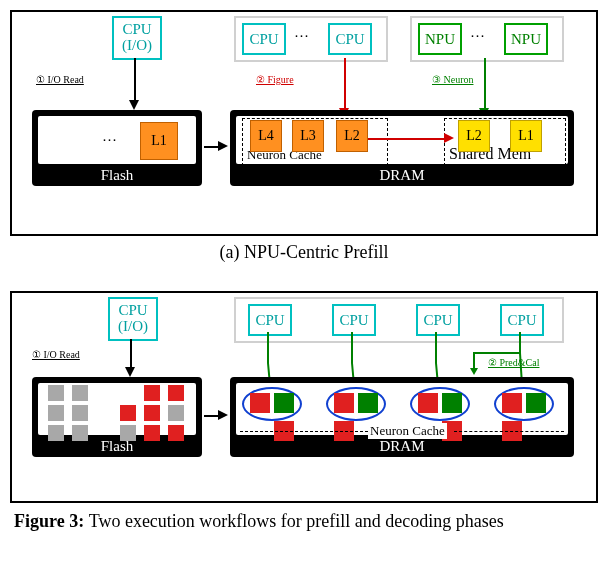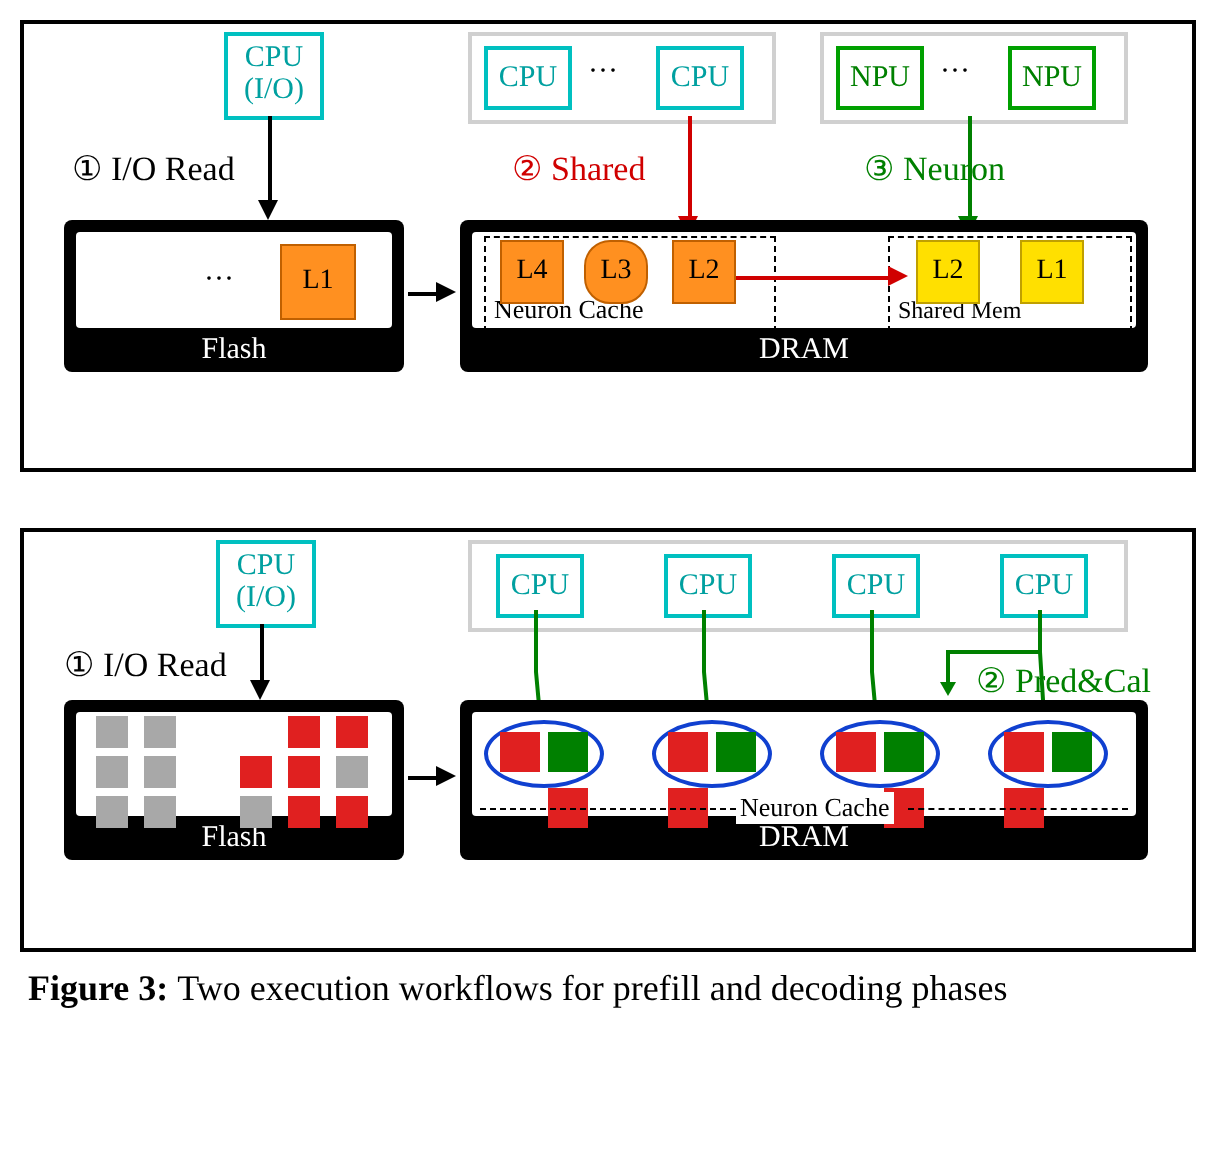--- a/index.html
+++ b/index.html
@@ -89,25 +89,26 @@
     border: 1.5px dashed #000;
     font-size: 13px;
   }
   .dashed-box .lbl {
     position: absolute;
     bottom: 2px;
     left: 4px;
     font-size: 13px;
     background: transparent;
   }
-  .dashed-box.sm .lbl { font-size: 12px; }
+  .dashed-box.sm .lbl { font-size: 16px; }
 
   .step-label {
     position: absolute;
-    font-size: 17px;
+    font-size: 10px;
+    text-decoration: underline;
   }
   .red { color: #d00000; }
   .green-t { color: #008000; }
 
   .arrow-line {
     position: absolute;
     background: #000;
   }
   .arrow-head {
     position: absolute;
@@ -173,21 +174,21 @@
     <div class="proc-box cpu" style="left:230px; top:11px; width:40px; height:28px;">CPU</div>
     <div class="dots" style="left:282px; top:16px;">···</div>
     <div class="proc-box cpu" style="left:316px; top:11px; width:40px; height:28px;">CPU</div>
 
     <div class="proc-group" style="left:398px; top:4px; width:150px; height:42px;"></div>
     <div class="proc-box npu" style="left:406px; top:11px; width:40px; height:28px;">NPU</div>
     <div class="dots" style="left:458px; top:16px;">···</div>
     <div class="proc-box npu" style="left:492px; top:11px; width:40px; height:28px;">NPU</div>
 
     <div class="step-label" style="left:24px; top:62px;">① I/O Read</div>
-    <div class="step-label red" style="left:244px; top:62px;">② Shared</div>
+    <div class="step-label red" style="left:244px; top:62px;">② Figure</div>
     <div class="step-label green-t" style="left:420px; top:62px;">③ Neuron</div>
 
     <div class="arrow-line" style="left:122px; top:46px; width:2px; height:44px;"></div>
     <div class="arrow-head down" style="left:117px; top:88px;"></div>
 
     <div class="arrow-line red" style="left:332px; top:46px; width:2px; height:52px;"></div>
     <div class="arrow-head down red" style="left:327px; top:96px;"></div>
 
     <div class="arrow-line green" style="left:472px; top:46px; width:2px; height:52px;"></div>
     <div class="arrow-head down green" style="left:467px; top:96px;"></div>
@@ -204,33 +205,34 @@
 
     <div class="storage" style="left:218px; top:98px; width:344px; height:76px;">
       <div class="storage-inner" style="left:6px; top:6px; right:6px; height:48px;"></div>
       <div class="storage-label" style="left:0; right:0;">DRAM</div>
     </div>
 
     <div class="dashed-box" style="left:230px; top:106px; width:144px; height:46px;">
       <div class="lbl">Neuron Cache</div>
     </div>
     <div class="layer-chip" style="left:238px; top:108px; width:30px; height:30px;">L4</div>
-    <div class="layer-chip" style="left:280px; top:108px; width:30px; height:30px;border-radius:13px;">L3</div>
+    <div class="layer-chip" style="left:280px; top:108px; width:30px; height:30px;">L3</div>
     <div class="layer-chip" style="left:324px; top:108px; width:30px; height:30px;">L2</div>
 
     <div class="dashed-box sm" style="left:432px; top:106px; width:120px; height:46px;">
       <div class="lbl">Shared Mem</div>
     </div>
     <div class="layer-chip yellow" style="left:446px; top:108px; width:30px; height:30px;">L2</div>
     <div class="layer-chip yellow" style="left:498px; top:108px; width:30px; height:30px;">L1</div>
 
     <div class="arrow-line red" style="left:356px; top:126px; width:78px; height:2px;"></div>
     <div class="arrow-head right red" style="left:432px; top:121px;"></div>
 
   </div>
+  <div class="caption">(a) NPU-Centric Prefill</div>
 </div>
 
 <div class="panel">
   <div id="diagB" class="diagram">
 
     <div class="proc-box cpu-io" style="left:96px; top:4px; width:46px; height:40px;">
       <span>CPU</span>
       <span>(I/O)</span>
     </div>
 

